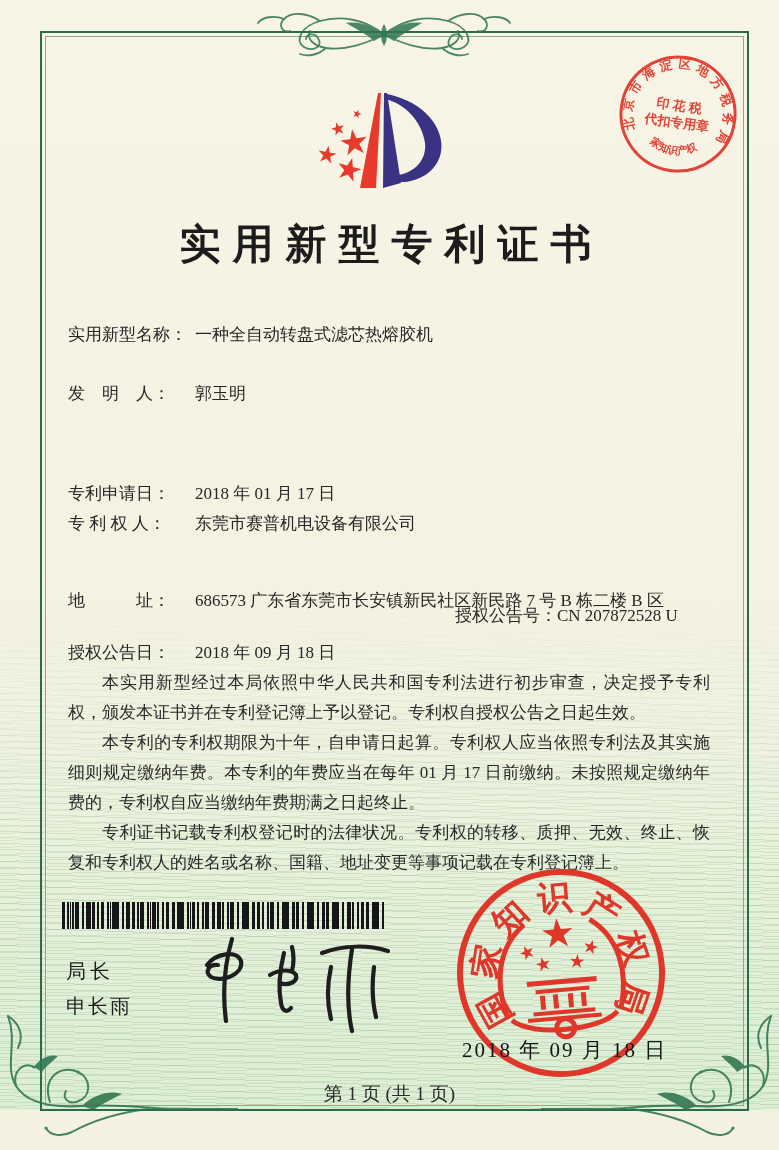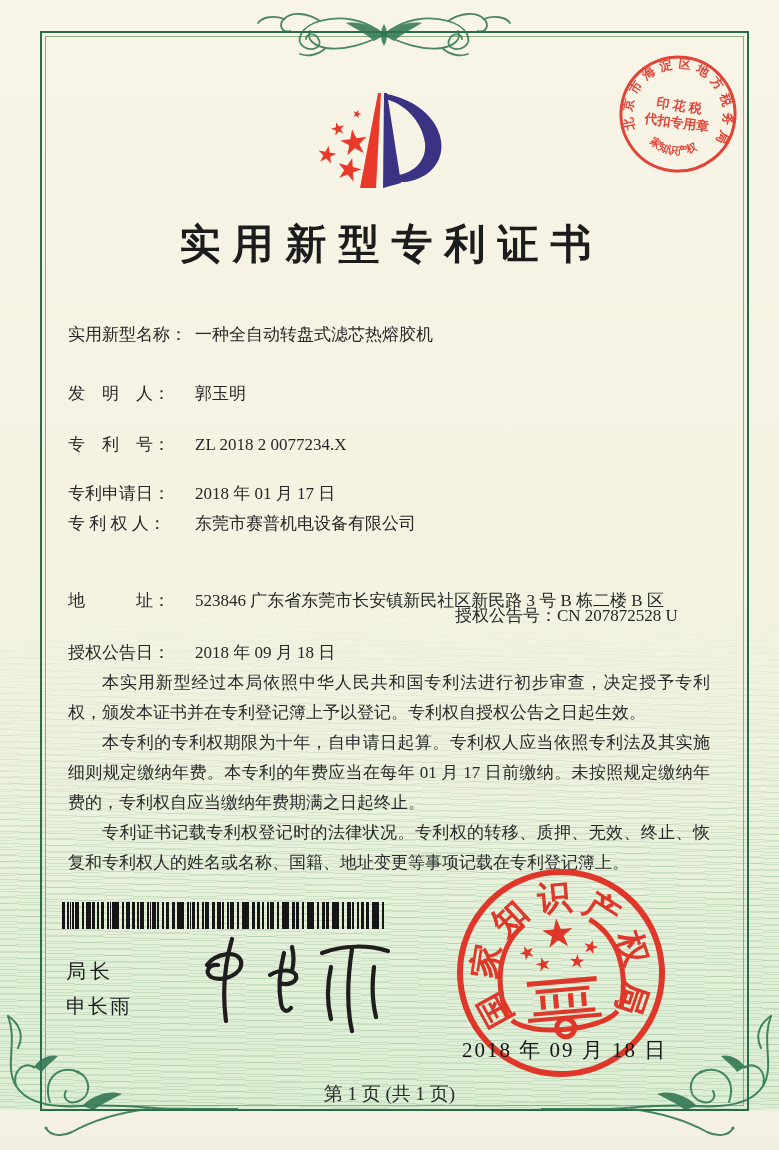--- a/index.html
+++ b/index.html
@@ -123,31 +123,28 @@
   </svg>
 
   <div class="abs title">实用新型专利证书</div>
 
   <div class="row" style="top:322px;">
     <span class="lbl">实用新型名称：</span><span>一种全自动转盘式滤芯热熔胶机</span>
   </div>
   <div class="row" style="top:381px;">
     <span class="lbl">发　明　人：</span><span>郭玉明</span>
   </div>
-  <div class="row" style="top:432px;">
-    <span class="lbl">专　利　号：</span><span>ZL 2018 2 0077234.X</span>
-  </div>
   <div class="row" style="top:481px;">
     <span class="lbl">专利申请日：</span><span>2018 年 01 月 17 日</span>
   </div>
   <div class="row" style="top:511px;">
     <span class="lbl">专 利 权 人：</span><span>东莞市赛普机电设备有限公司</span>
   </div>
   <div class="row row-addr" style="top:588px;">
-    <span class="lbl">地　　　址：</span><span>523846 广东省东莞市长安镇新民社区新民路 3 号 B 栋二楼 B 区</span>
+    <span class="lbl">地　　　址：</span><span>686573 广东省东莞市长安镇新民社区新民路 7 号 B 栋二楼 B 区</span>
   </div>
   <div class="row" style="top:640px;">
     <span class="lbl">授权公告日：</span><span>2018 年 09 月 18 日</span>
   </div>
   <div class="row" style="top:603px;left:455px;">
     <span>授权公告号：</span><span>CN 207872528 U</span>
   </div>
 
   <div class="body-text">
     <p>本实用新型经过本局依照中华人民共和国专利法进行初步审查，决定授予专利权，颁发本证书并在专利登记簿上予以登记。专利权自授权公告之日起生效。</p>

